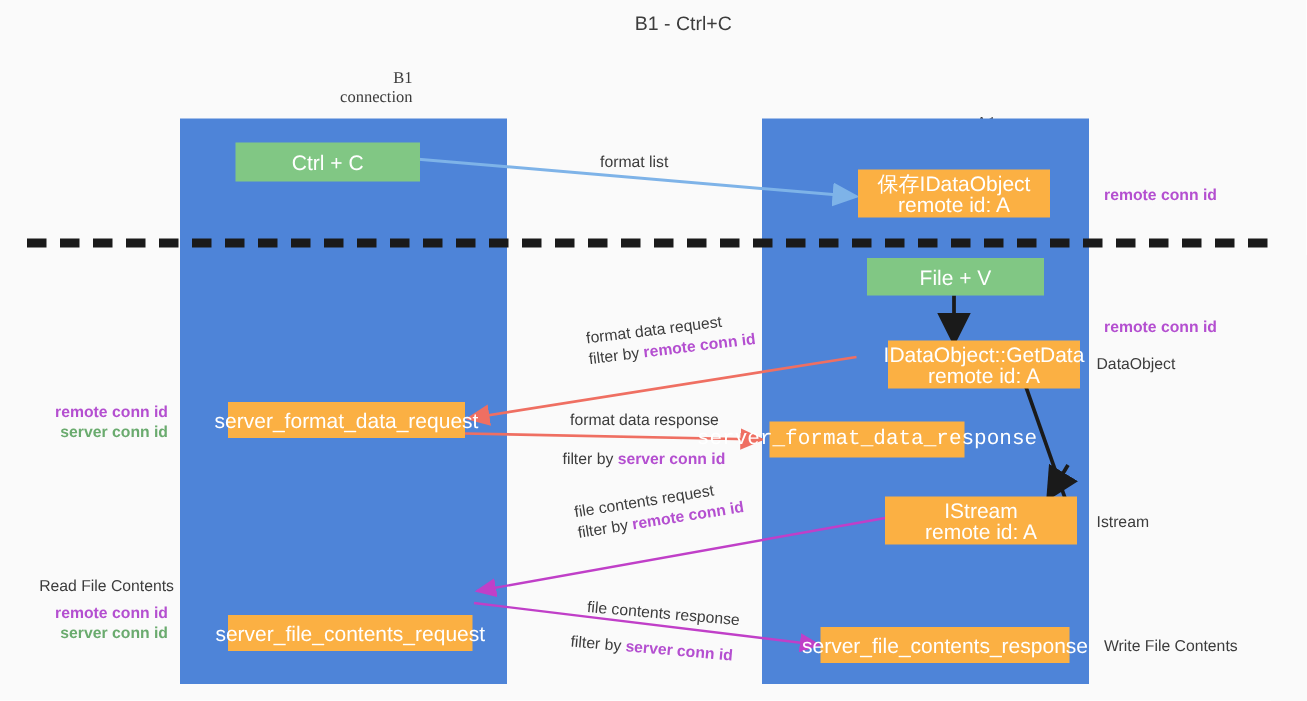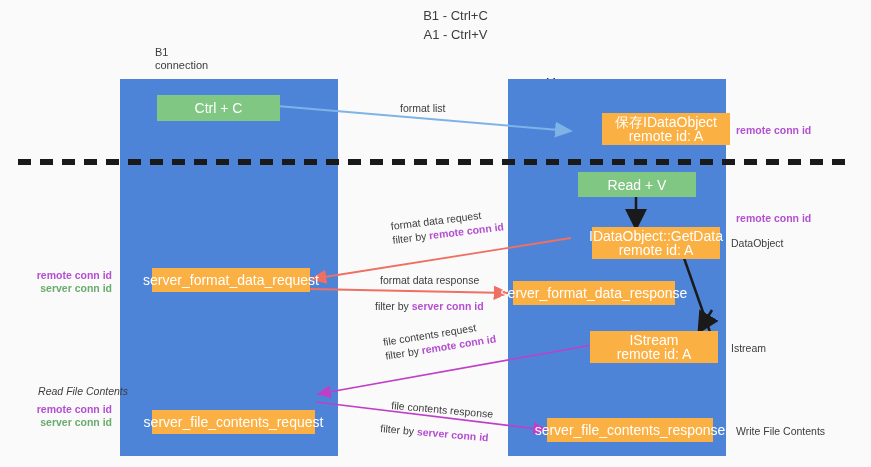--- a/index.html
+++ b/index.html
@@ -23,24 +23,25 @@
     width: 871px;
     height: 467px;
     pointer-events: none;
   }
   .lane {
     position: absolute;
     background: #4e84d8;
   }
   .lane-head {
     position: absolute;
-    text-align: left;
+    text-align: right;
     color: #3c3c3c;
     font-size: 11px;
     line-height: 13px;
+    font-family: Liberation Serif, serif;
   }
   .node {
     position: absolute;
     box-sizing: border-box;
     display: flex;
     flex-direction: column;
     align-items: center;
     justify-content: center;
     color: #ffffff;
     font-size: 14px;
@@ -84,21 +85,20 @@
   }
   .title-line { display: block; padding-left: 40px; }
 </style>
 </head>
 <body>
 
 <div id="canvas">
 
   <div id="title">
     <span class="title-line">B1 - Ctrl+C</span>
-    <span class="title-line">A1 - Ctrl+V</span>
   </div>
 
   <div class="lane-head" style="left:155px; top:46px; width:120px;">
     <div>B1</div>
     <div>connection</div>
   </div>
   <div class="lane-head" style="left:544px; top:46px; width:120px;margin-top:30px;">
     <div>A1</div>
     <div>remote</div>
   </div>
@@ -137,39 +137,39 @@
 
     <line x1="592" y1="345" x2="318" y2="394" stroke="#c03fc8" stroke-width="1.6" marker-end="url(#ah-magenta)"></line>
 
     <line x1="316" y1="402" x2="546" y2="430" stroke="#c03fc8" stroke-width="1.6" marker-end="url(#ah-magenta)"></line>
   </svg>
 
   <div class="node green" style="left:157px; top:95px; width:123px; height:26px;">
     <span>Ctrl + C</span>
   </div>
 
-  <div class="node orange" style="left:572px; top:113px; width:128px; height:32px;margin-left:30px;">
+  <div class="node orange" style="left:572px; top:113px; width:128px; height:32px;">
     <span>保存IDataObject</span>
     <span class="l2">remote id: A</span>
   </div>
 
   <div class="node green" style="left:578px; top:172px; width:118px; height:25px;">
-    <span>Read + V</span>
+    <span>File + V</span>
   </div>
 
   <div class="node orange" style="left:572px; top:227px; width:128px; height:32px;margin-left:20px;">
     <span>IDataObject::GetData</span>
     <span class="l2">remote id: A</span>
   </div>
 
   <div class="node orange" style="left:152px; top:268px; width:158px; height:24px;">
     <span>server_format_data_request</span>
   </div>
 
-  <div class="node orange" style="left:513px; top:281px; width:162px; height:24px;">
+  <div class="node orange" style="left:513px; top:281px; width:130px; height:24px;font-family:Liberation Mono, monospace;">
     <span>server_format_data_response</span>
   </div>
 
   <div class="node orange" style="left:590px; top:331px; width:128px; height:32px;">
     <span>IStream</span>
     <span class="l2">remote id: A</span>
   </div>
 
   <div class="node orange" style="left:152px; top:386px; width:163px; height:24px;margin-top:24px;">
     <span>server_file_contents_request</span>
@@ -213,17 +213,17 @@
 
   <div class="side-label" style="left:731px; top:236px;">DataObject</div>
 
   <div class="side-label" style="left:731px; top:341px;">Istream</div>
 
   <div class="side-label" style="left:736px; top:424px;">Write File Contents</div>
 
   <div class="side-label purple right-align" style="left:0px; top:268px; width:112px;">remote conn id</div>
   <div class="side-label green right-align" style="left:0px; top:281px; width:112px;">server conn id</div>
 
-  <div class="side-label right-align" style="left:16px; top:384px; width:112px;font-style:italic;">Read File Contents</div>
+  <div class="side-label right-align" style="left:4px; top:384px; width:112px;">Read File Contents</div>
   <div class="side-label purple right-align" style="left:0px; top:402px; width:112px;">remote conn id</div>
   <div class="side-label green right-align" style="left:0px; top:415px; width:112px;">server conn id</div>
 
 </div>
 
 </body></html>

